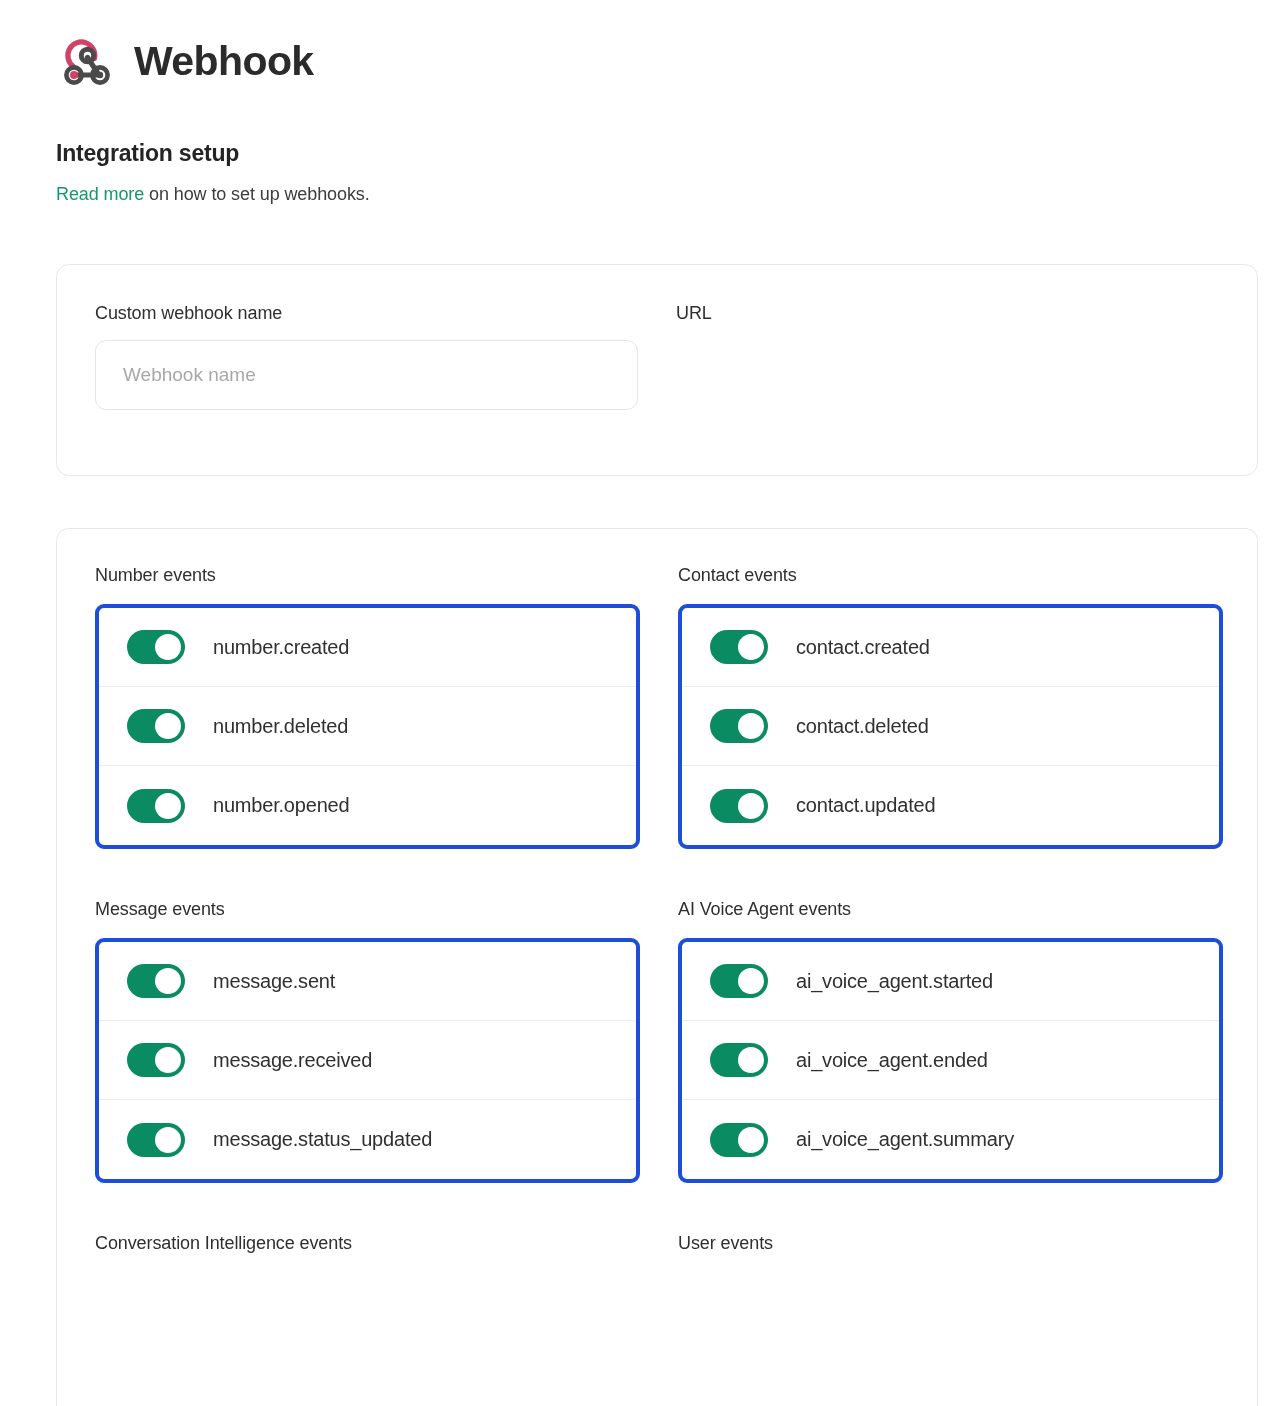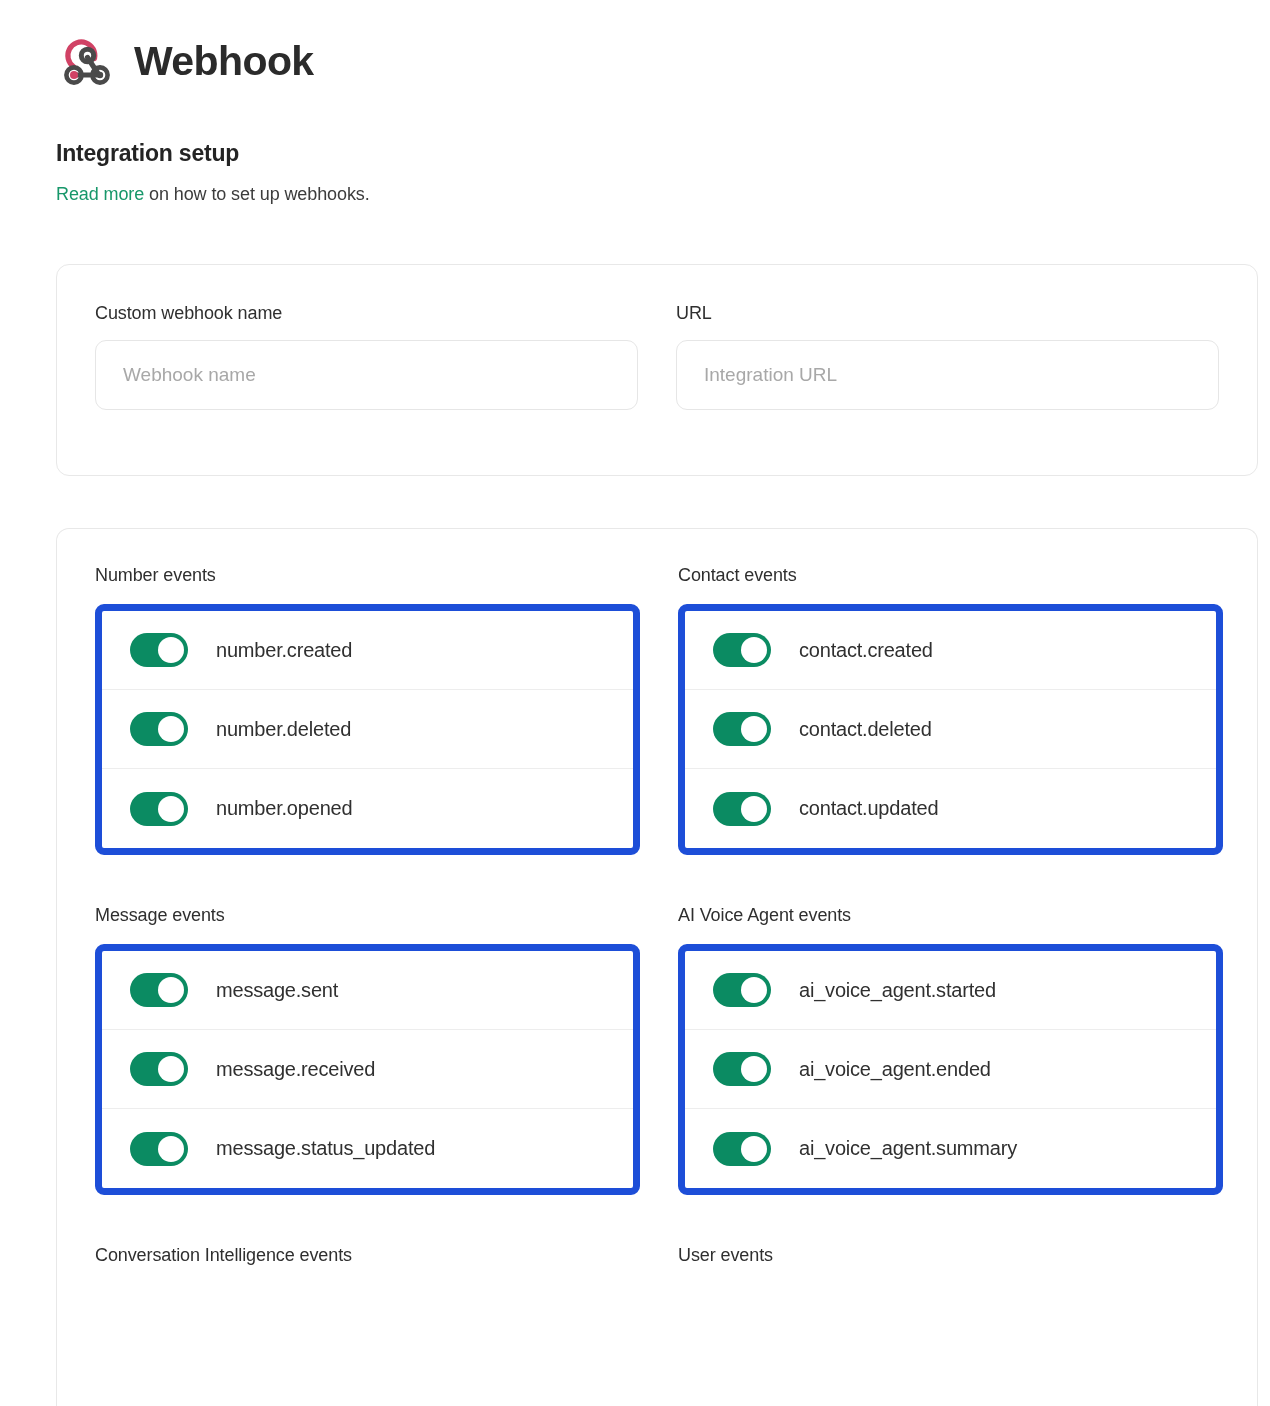--- a/index.html
+++ b/index.html
@@ -132,21 +132,21 @@
   }
   .group-title {
     font-size: 18px;
     color: #2f2f2f;
     letter-spacing: -0.1px;
     margin-bottom: 18px;
   }
   .group-title.tight { margin-bottom: 0; }
 
   .event-list {
-    border: 7px solid #1d4ed8;
+    border: 4px solid #1d4ed8;
     border-radius: 9px;
     overflow: hidden;
     background: #ffffff;
   }
   .event-row {
     display: flex;
     align-items: center;
     gap: 28px;
     height: 79px;
     padding: 0 0 0 28px;
@@ -221,21 +221,20 @@
   </div>
 
   <div class="card" id="setup-card">
     <div class="form-row">
       <div class="field">
         <div class="field-label">Custom webhook name</div>
         <input class="field-input" type="text" placeholder="Webhook name" style="">
       </div>
       <div class="field">
         <div class="field-label">URL</div>
-        <input class="field-input" type="text" placeholder="Integration URL" style="">
       </div>
     </div>
   </div>
 
   <div class="card" id="events-card">
     <div class="events-grid" id="events-grid">
         <div class="group">
           <div class="group-title">Number events</div>
           <div class="event-list">
             <div class="event-row">

